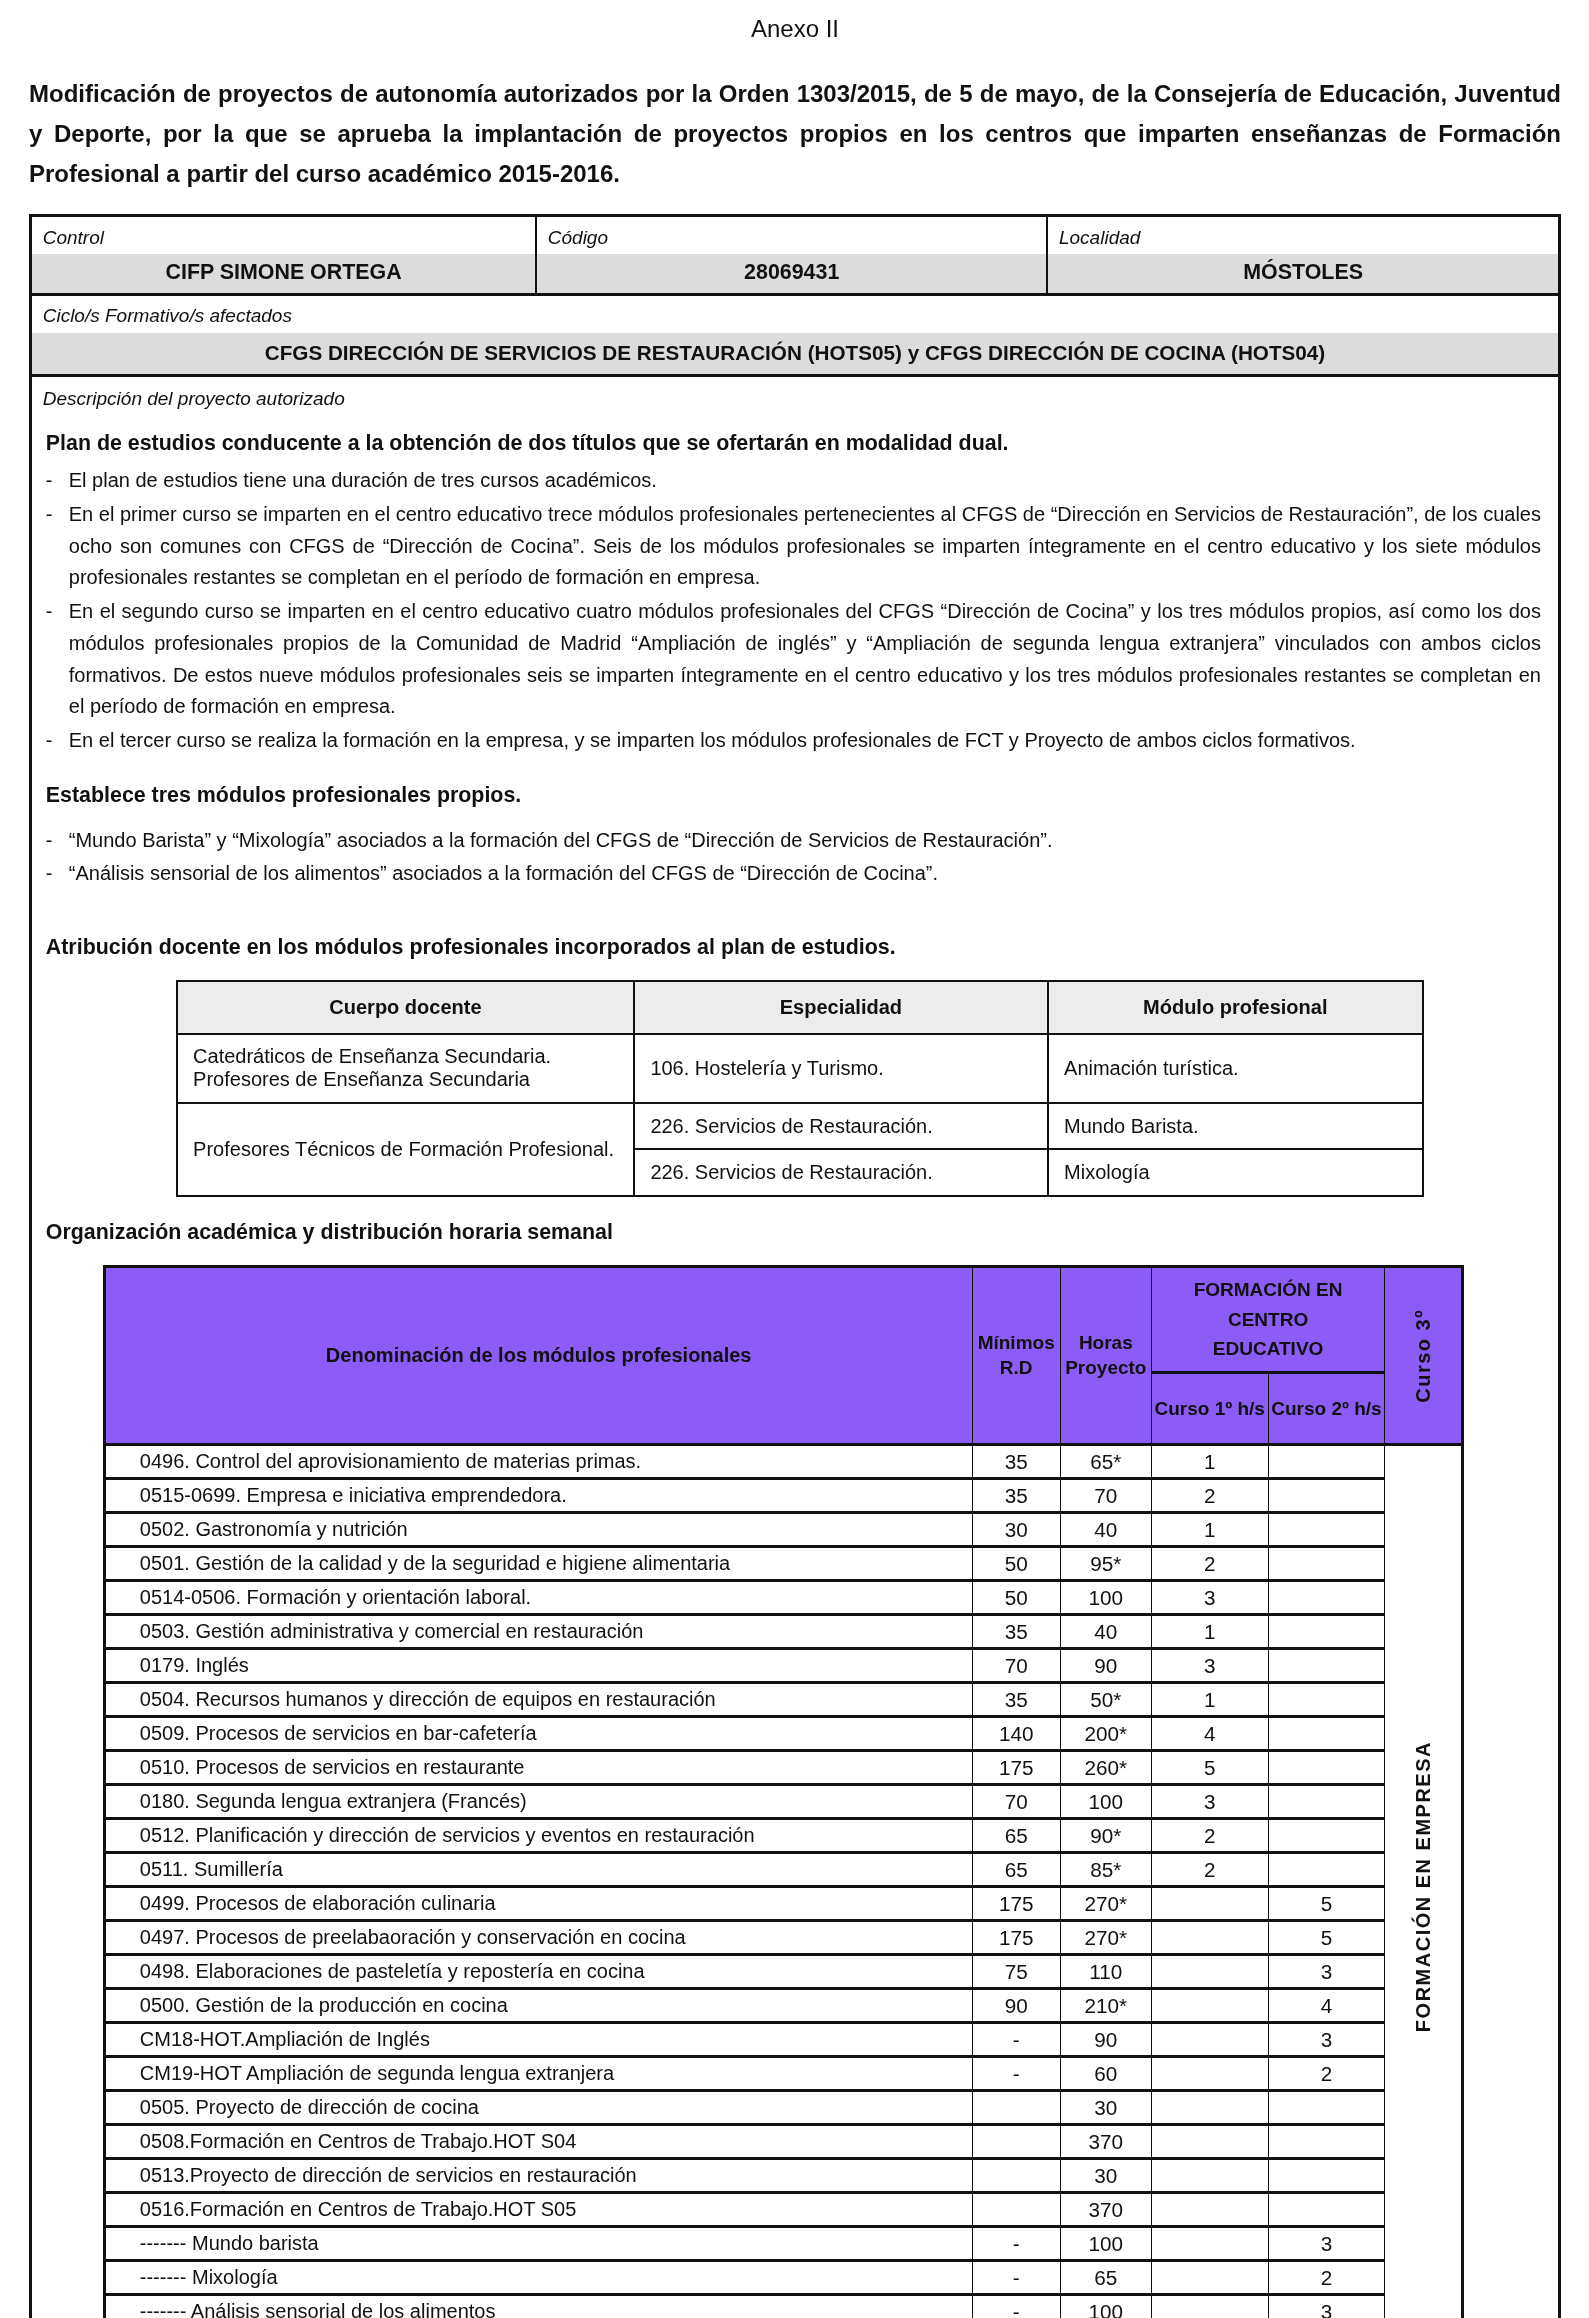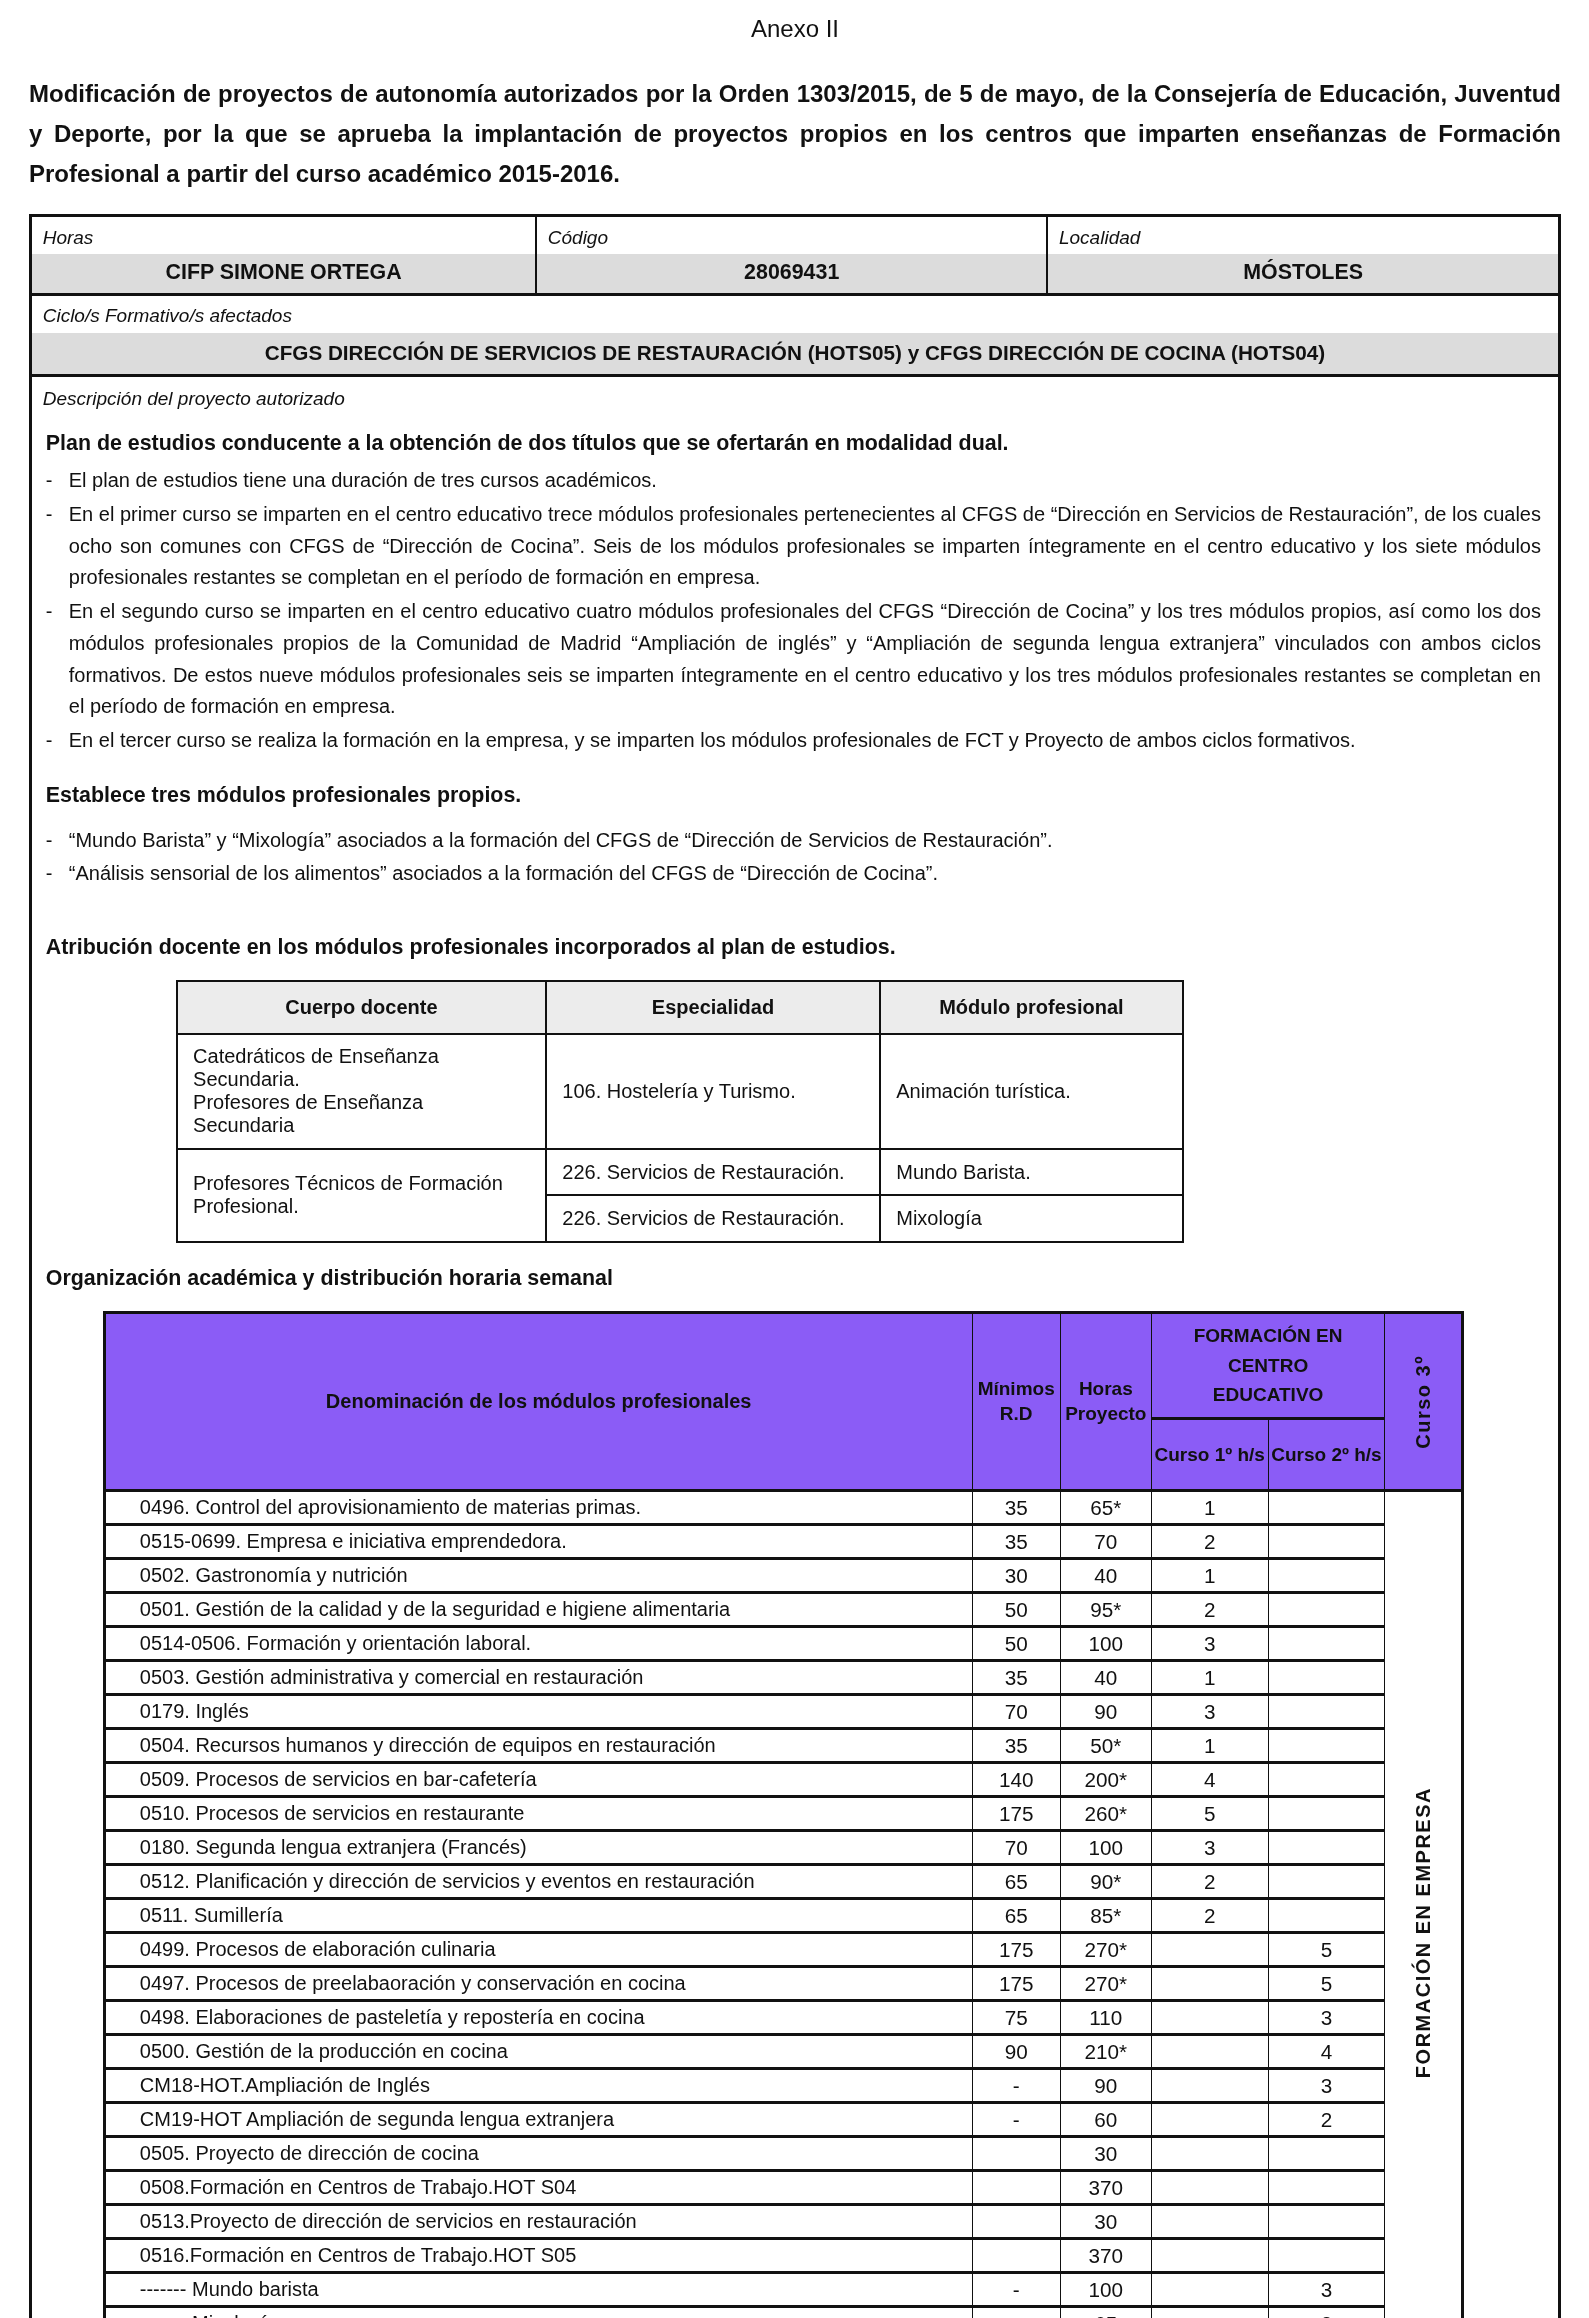--- a/index.html
+++ b/index.html
@@ -47,21 +47,21 @@
   
   .desc-body { padding: 3.1px 17px 10.7px 13.8px; }
   .desc-h { font-size: 21.4px; font-weight: bold; margin: 13.8px 0 9.2px 0; }
   .bullet { display: flex; gap: 12.3px; font-size: 20px; line-height: 1.58; margin: 2.3px 0; }
   .bmark { flex: 0 0 10.7px; }
   .btext { flex: 1; text-align: justify; }
 
   
   .att {
     border-collapse: collapse; table-layout: fixed;
-    width: 1008px; margin: 20px 0 23px 130px;
+    width: 1248px; margin: 20px 0 23px 130px;
   }
   .att th, .att td { border: 2.3px solid #111; }
   .att th {
     background: #ececec; font-weight: bold; font-size: 20px;
     text-align: center; padding: 13.8px 6.1px;
   }
   .att td { font-size: 20px; padding: 10.7px 15.3px; vertical-align: middle; }
   .att-cuerpo { white-space: pre-line; }
 
   
@@ -97,21 +97,21 @@
 <div class="page">
 
   <div class="annex-title">Anexo II</div>
 
   <p class="intro">Modificación de proyectos de autonomía autorizados por la Orden 1303/2015, de 5 de mayo, de la Consejería de Educación, Juventud y Deporte, por la que se aprueba la implantación de proyectos propios en los centros que imparten enseñanzas de Formación Profesional a partir del curso académico 2015-2016.</p>
 
   <div class="form-box">
 
     <div class="id-grid">
       <div class="id-col">
-        <div class="id-label">Horas</div>
+        <div class="id-label">Control</div>
         <div class="id-value">CIFP SIMONE ORTEGA</div>
       </div>
       <div class="id-col">
         <div class="id-label">Código</div>
         <div class="id-value">28069431</div>
       </div>
       <div class="id-col">
         <div class="id-label">Localidad</div>
         <div class="id-value">MÓSTOLES</div>
       </div>

